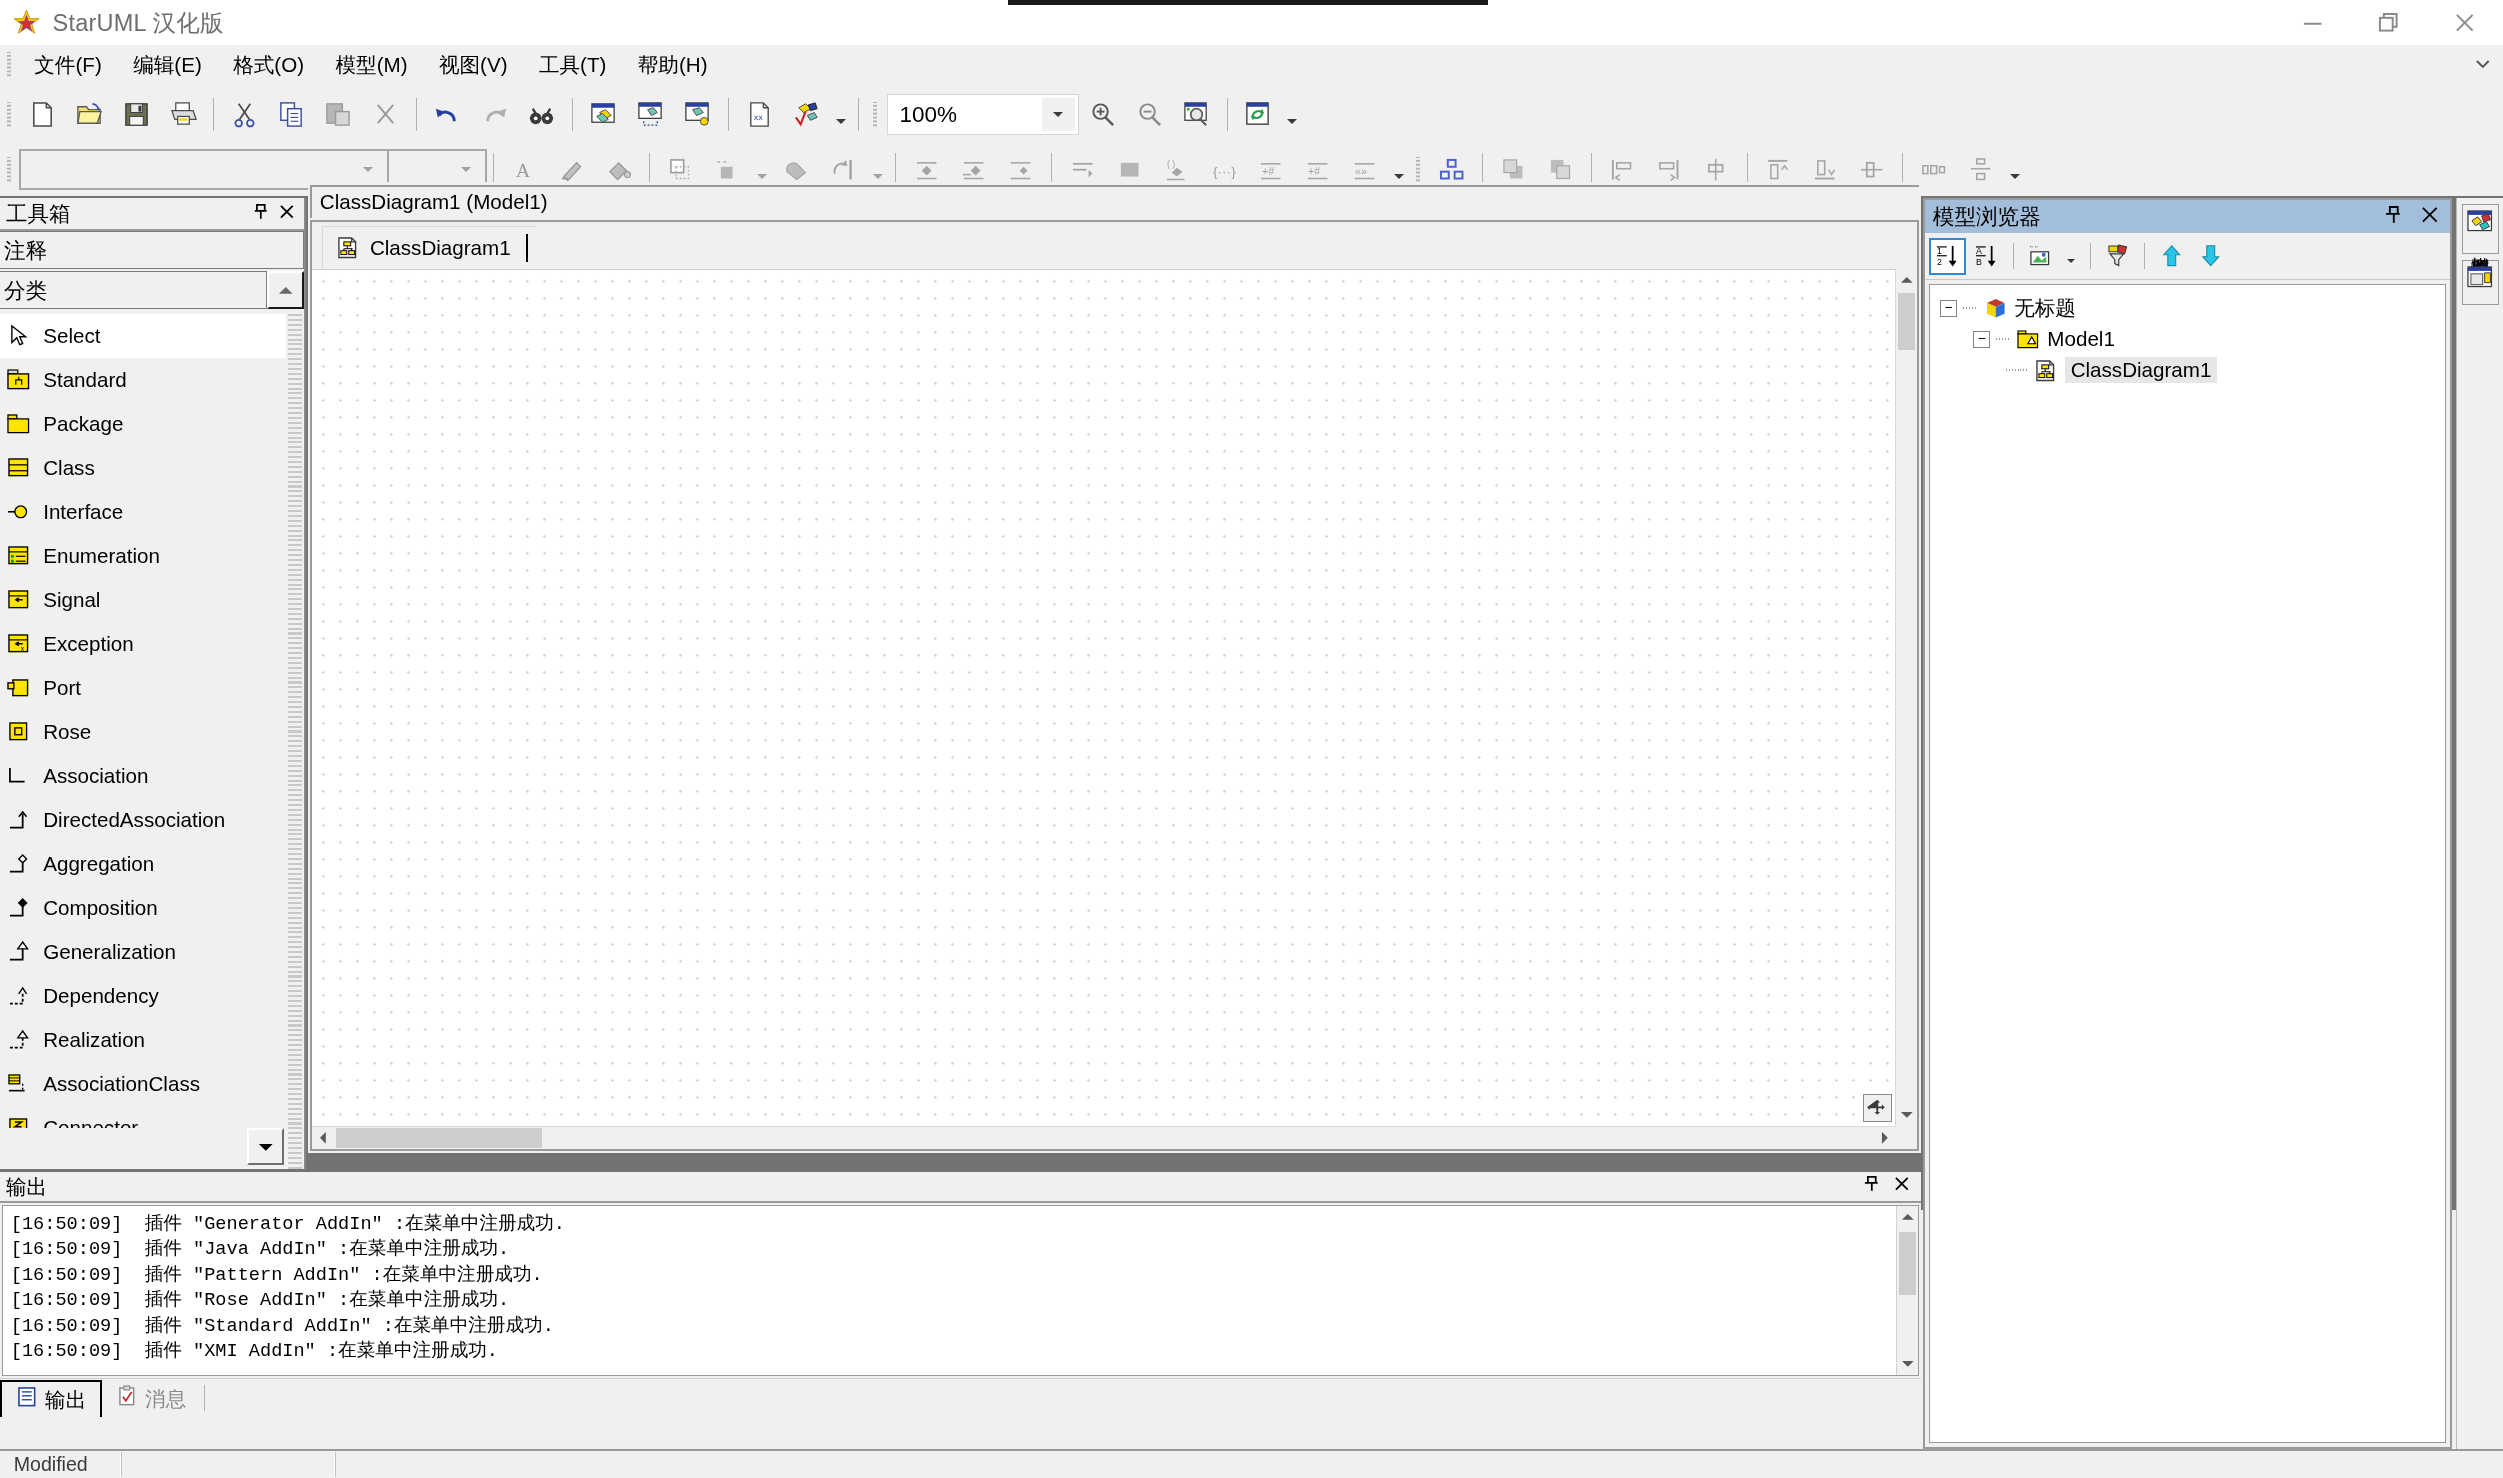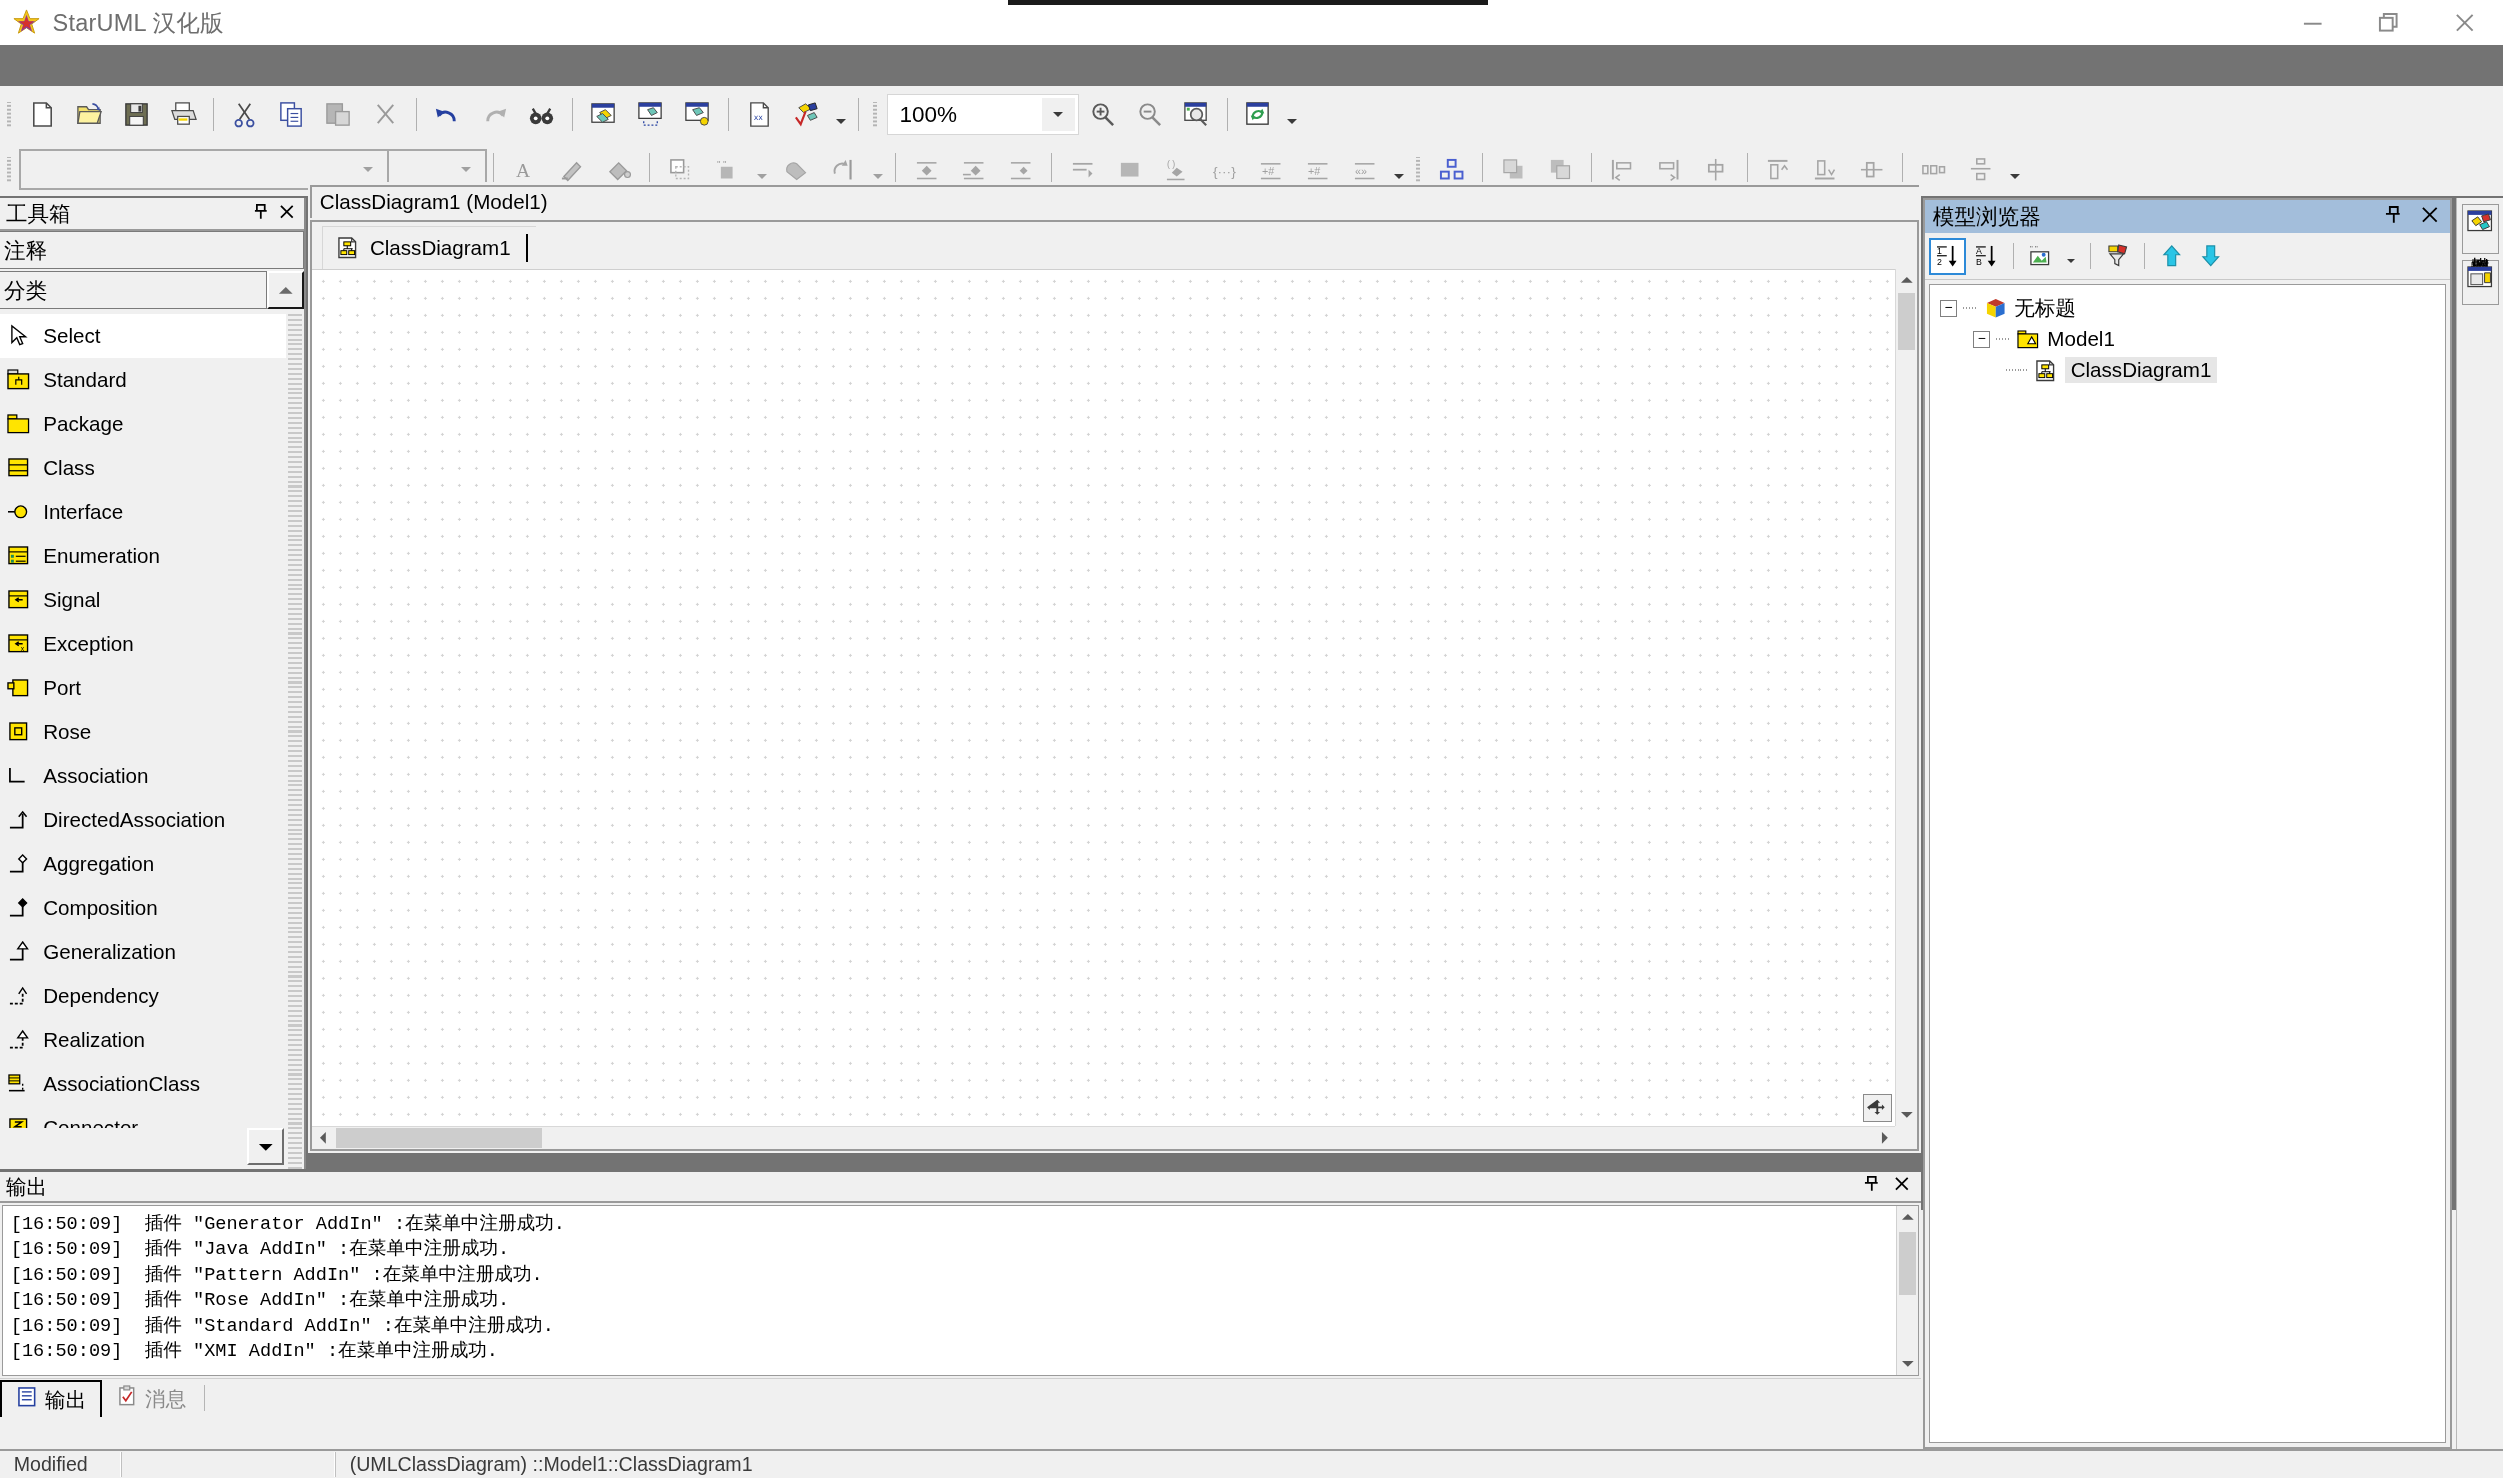--- a/index.html
+++ b/index.html
@@ -258,20 +258,35 @@
       </div>
       <div class="win-btn">
         <svg width="25.5" height="25.5" viewBox="0 0 26 26">
           <line x1="5" y1="5" x2="21" y2="21" stroke="#8a8a8a" stroke-width="2"></line>
           <line x1="21" y1="5" x2="5" y2="21" stroke="#8a8a8a" stroke-width="2"></line>
         </svg>
       </div>
     </div>
   </div>
 
+  <div class="menubar">
+    <div class="grip"></div>
+    <div class="menu-item">文件(F)</div>
+    <div class="menu-item">编辑(E)</div>
+    <div class="menu-item">格式(O)</div>
+    <div class="menu-item">模型(M)</div>
+    <div class="menu-item">视图(V)</div>
+    <div class="menu-item">工具(T)</div>
+    <div class="menu-item">帮助(H)</div>
+    <div class="menu-expand">
+      <svg width="17.6" height="11.8" viewBox="0 0 18 12">
+          <polyline points="3,3 9,9 15,3" fill="none" stroke="#555" stroke-width="2"></polyline>
+        </svg>
+    </div>
+  </div>
 
   <div class="toolbar1">
     <div class="grip"></div>
 
     <div class="tb-btn">
       <svg width="29" height="29" viewBox="0 0 30 30">
         <path d="M6 3 h13 l5 5 v19 H6 Z" fill="#fff" stroke="#4a4a4a" stroke-width="1.6"></path>
         <path d="M19 3 v5 h5" fill="none" stroke="#4a4a4a" stroke-width="1.6"></path>
       </svg>
     </div>
@@ -1205,17 +1220,16 @@
       </div>
       <div class="otab-sep"></div>
     </div>
   </div>
 
   <div class="statusbar">
     <div class="st-cell" style="width:120px;">Modified</div>
     <div class="st-div"></div>
     <div class="st-cell" style="width:212px;"></div>
     <div class="st-div"></div>
-    <div class="st-cell" style="flex:1;">(UMLClassDiagram) ::Model1::ClassDiagram1</div>
   </div>
 
 </div>
 
 
 </body></html>

